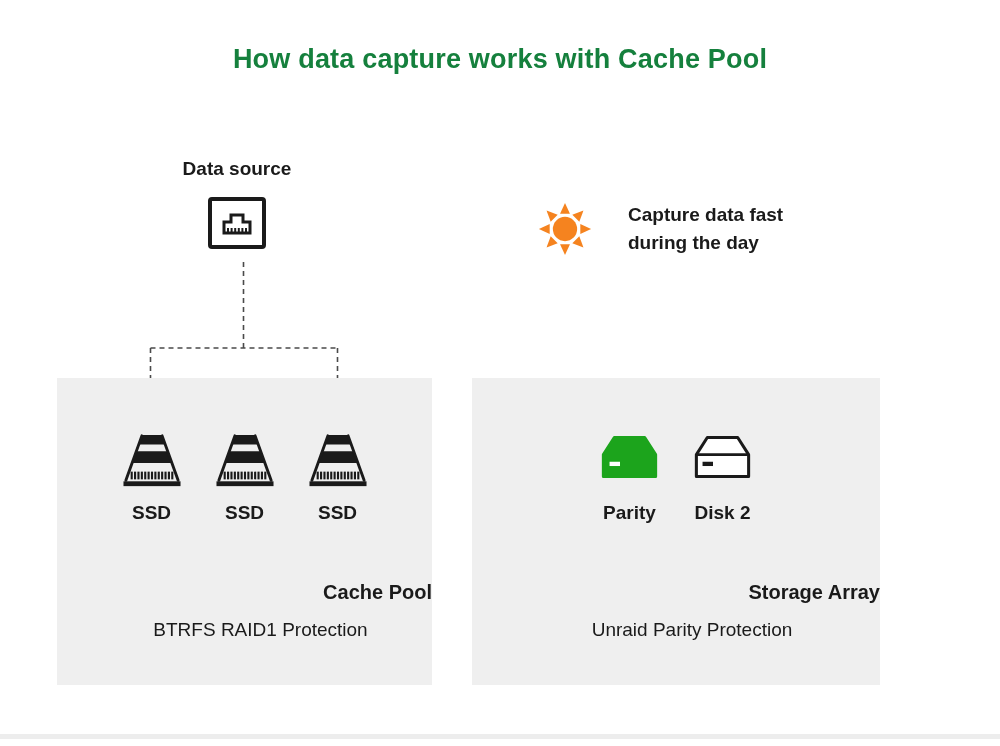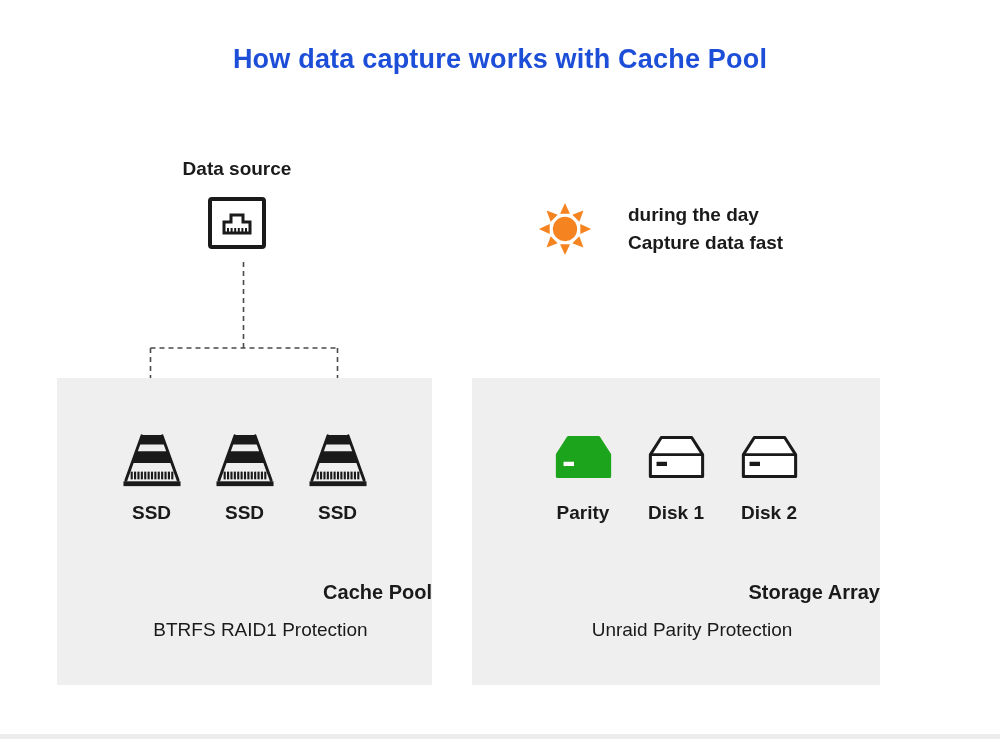--- a/index.html
+++ b/index.html
@@ -14,21 +14,21 @@
   body{
     background:#ffffff;
     font-family:"Liberation Sans","DejaVu Sans",sans-serif;
     color:var(--ink);
     overflow:hidden;
   }
   .canvas{position:relative;width:1000px;height:746px;background:#fff;}
 
   .title{
     position:absolute;top:44px;left:0;width:100%;
-    text-align:center;font-size:27px;font-weight:700;color:#1d4ed8;
+    text-align:center;font-size:27px;font-weight:700;color:#15803d;
     letter-spacing:.2px;
   }
 
   .data-source{position:absolute;left:122px;top:158px;width:230px;text-align:center;}
   .ds-label{font-size:19px;font-weight:600;}
   .eth{display:block;width:62px;height:62px;margin:12px auto 0 auto;}
   .eth .eth-frame{fill:#fff;stroke:var(--ink);stroke-width:4;}
   .eth .eth-jack{fill:#fff;stroke:var(--ink);stroke-width:3;stroke-linejoin:miter;}
   .eth .eth-pins line{stroke:var(--ink);stroke-width:2;}
 
@@ -147,22 +147,22 @@
       <path d="M30 1 L35.5 13 L24.5 13 Z" transform="rotate(90 30 30)"></path>
       <path d="M30 1 L35.5 13 L24.5 13 Z" transform="rotate(135 30 30)"></path>
       <path d="M30 1 L35.5 13 L24.5 13 Z" transform="rotate(180 30 30)"></path>
       <path d="M30 1 L35.5 13 L24.5 13 Z" transform="rotate(225 30 30)"></path>
       <path d="M30 1 L35.5 13 L24.5 13 Z" transform="rotate(270 30 30)"></path>
       <path d="M30 1 L35.5 13 L24.5 13 Z" transform="rotate(315 30 30)"></path>
     </g>
     <circle cx="30" cy="30" r="13.5"></circle>
   </svg>
   <div class="annotation-text">
+    <div>Capture data fast</div>
     <div>during the day</div>
-    <div>Capture data fast</div>
   </div>
 
   <section class="panel panel-cache">
     <div class="drives">
       <figure class="drive">
         <div class="icon-box">
             <svg class="ssd-svg" viewBox="0 0 60 58">
               <use href="#ssd-shape"></use>
             </svg>
           </div>
@@ -198,28 +198,20 @@
             </svg>
           </div>
         <figcaption>Parity</figcaption>
       </figure>
       <figure class="drive">
         <div class="icon-box">
             <svg class="disk-svg" viewBox="0 0 60 46">
               <use href="#disk-outline"></use>
             </svg>
           </div>
-        <figcaption>Disk 1</figcaption>
-      </figure>
-      <figure class="drive">
-        <div class="icon-box">
-            <svg class="disk-svg" viewBox="0 0 60 46">
-              <use href="#disk-outline"></use>
-            </svg>
-          </div>
         <figcaption>Disk 2</figcaption>
       </figure>
     </div>
     <div class="panel-name">Storage Array</div>
     <div class="panel-desc">Unraid Parity Protection</div>
   </section>
 
   <div class="bottom-strip"></div>
 
 </div>

